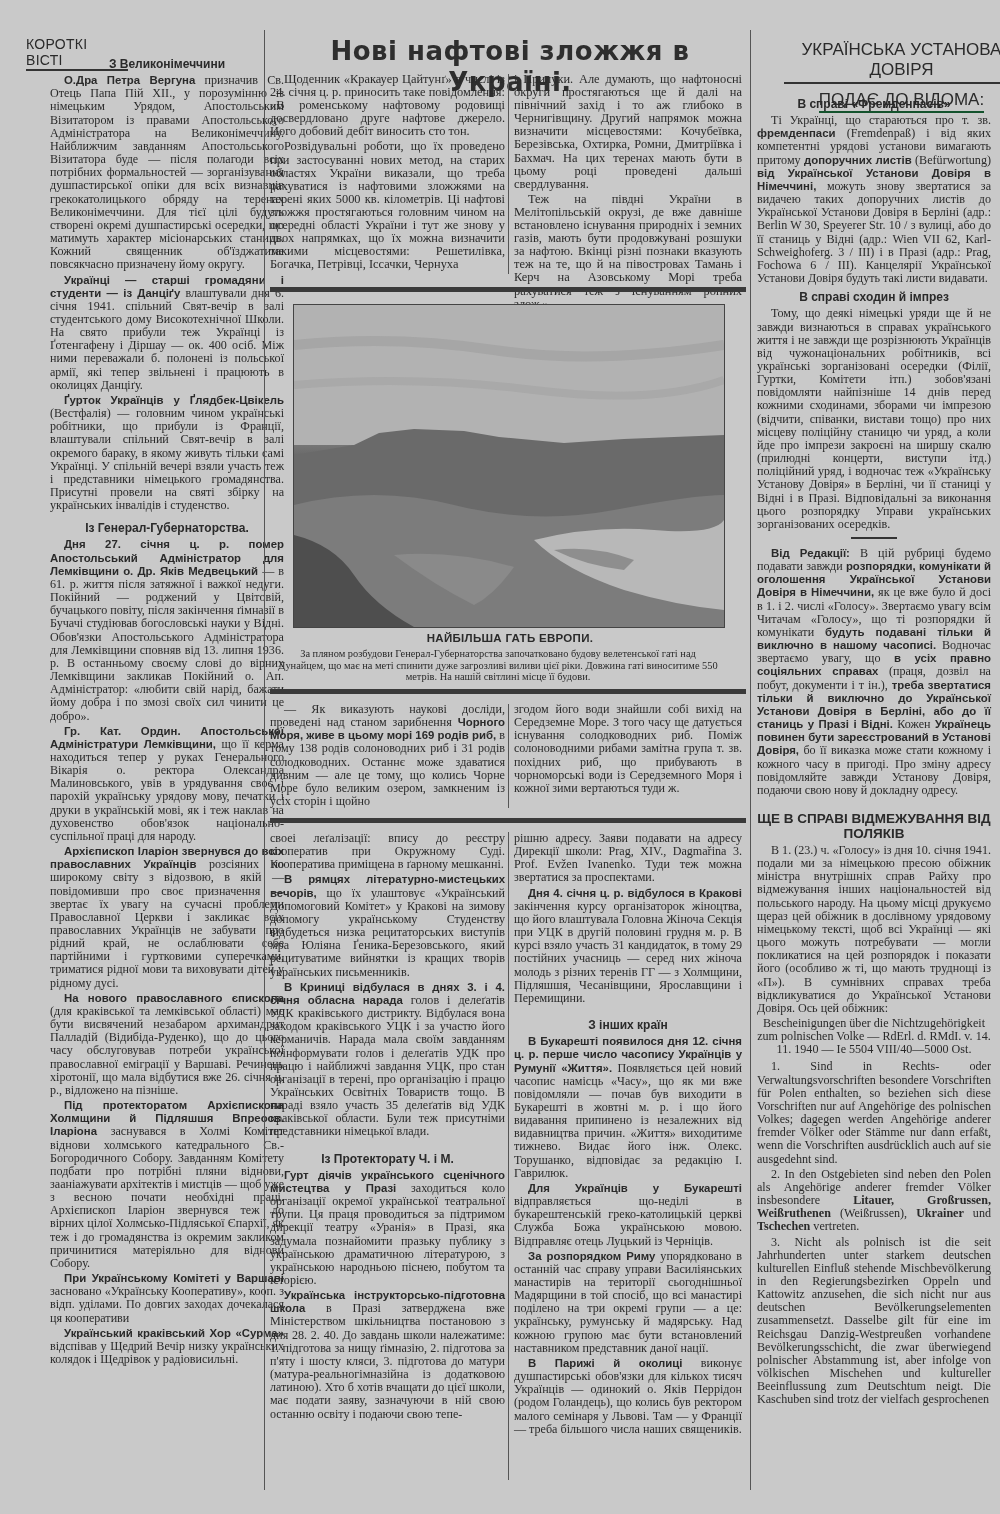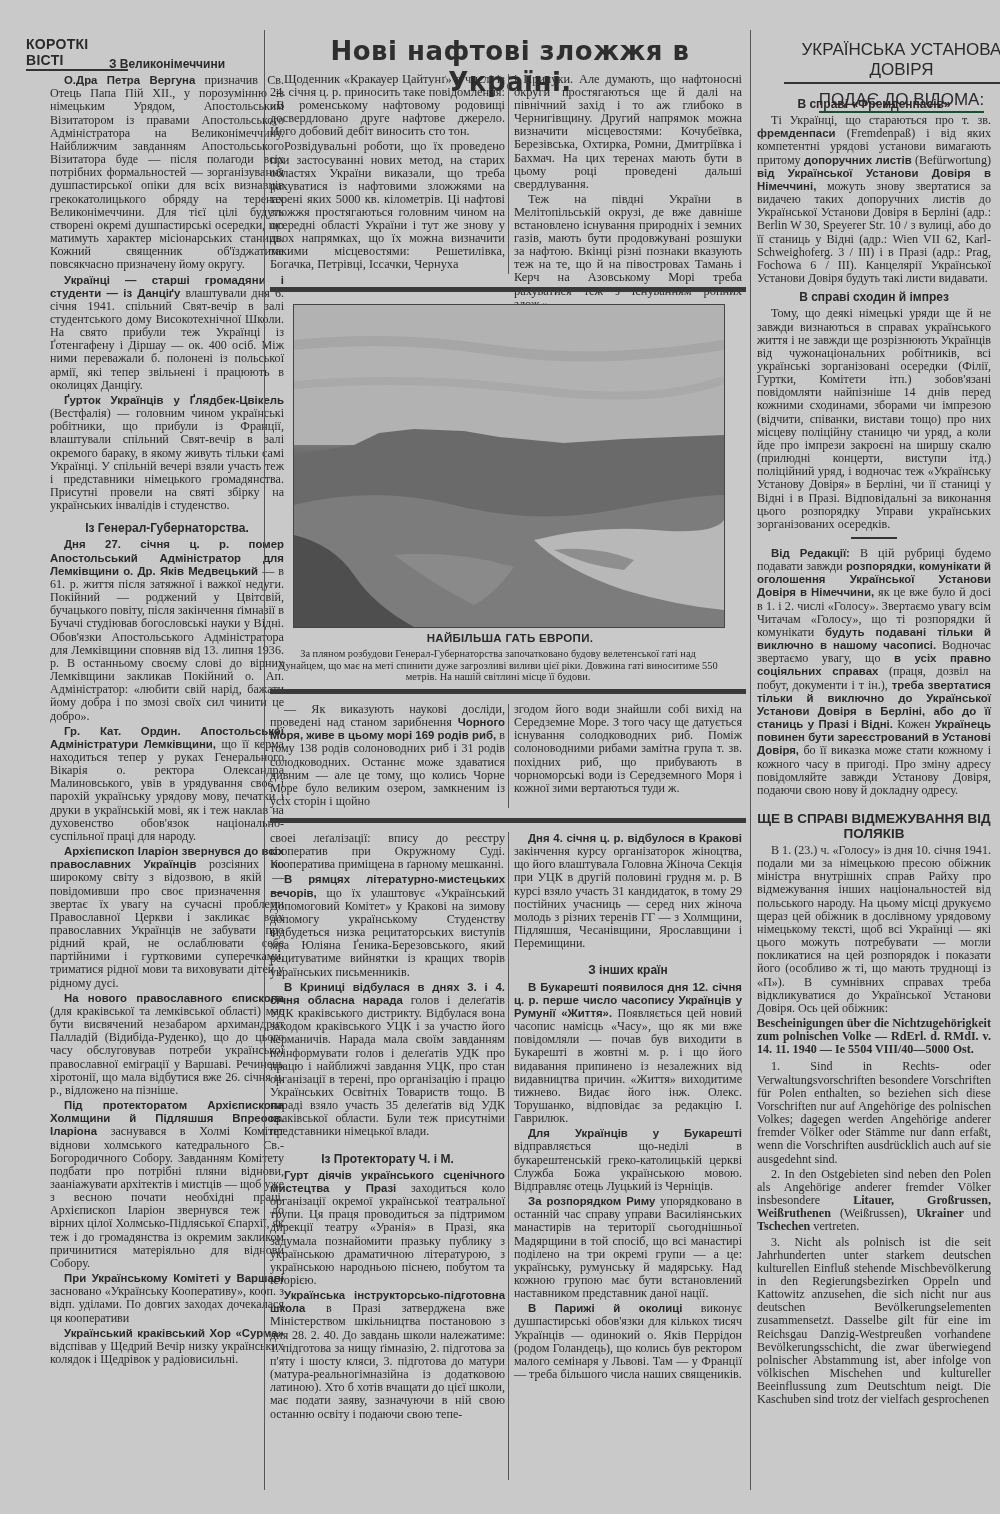--- a/index.html
+++ b/index.html
@@ -5,21 +5,21 @@
   html,body{margin:0;padding:0;}
   body{width:1000px;height:1514px;background:#c9c9c9;overflow:hidden;position:relative;
        font-family:"Liberation Serif","DejaVu Serif",serif;color:#2a2a2a;}
   .col{position:absolute;font-size:12.1px;line-height:13.15px;text-align:justify;hyphens:auto;}
   .col p{margin:0;text-indent:14px;}
   .col p + p{margin-top:2px;}
   .b{font-family:"Liberation Sans","DejaVu Sans",sans-serif;font-weight:bold;font-size:11.4px;}
   .sec{font-family:"Liberation Sans","DejaVu Sans",sans-serif;font-weight:bold;text-align:center;font-size:12px;margin:6px 0 3px 0;}
   .vrule{position:absolute;width:1px;background:#555;}
   .hbar{position:absolute;height:5px;background:#3a3a3a;}
-  #kv-title{position:absolute;left:26px;top:36px;font-family:"Liberation Sans",sans-serif;font-weight:bold;
+  #kv-title{position:absolute;left:26px;top:36px;font-family:"Liberation Sans",sans-serif;font-weight:normal;
     font-size:14px;letter-spacing:0.3px;border-bottom:2px solid #333;padding-bottom:1px;width:102px;}
   #main-headline{position:absolute;left:290px;top:36px;width:440px;text-align:center;
     font-family:"DejaVu Sans","Liberation Sans",sans-serif;font-weight:bold;font-size:26px;letter-spacing:0.5px;color:#2e2e2e;transform:scaleY(1.05);}
   #udv-title{position:absolute;left:784px;top:40px;width:235px;text-align:center;font-family:"Liberation Sans",sans-serif;font-weight:normal;font-size:17px;}
   #udv-title .l1{border-bottom:2px solid #333;padding-bottom:2px;display:block;}
   #udv-title .l2{display:inline-block;border-bottom:2px solid #14532d;margin-top:6px;padding-bottom:1px;}
   .photo{position:absolute;left:293px;top:304px;width:430px;height:322px;border:1px solid #444;
     background:linear-gradient(180deg,#b8b8b8 0%,#a9a9a9 30%,#8a8a8a 38%,#5e5e5e 50%,#6a6a6a 62%,#7b7b7b 72%,#a8a8a8 78%,#9b9b9b 88%,#6c6c6c 100%);overflow:hidden;}
   .caption-title{position:absolute;left:270px;top:632px;width:480px;text-align:center;font-family:"Liberation Sans",sans-serif;font-weight:bold;font-size:11.5px;letter-spacing:0.3px;}
   .caption-text{position:absolute;left:278px;top:648px;width:440px;text-align:center;font-size:10.4px;line-height:11.5px;}
@@ -92,20 +92,21 @@
 <div class="col" style="left:270px;top:832px;width:235px;">
   <p style="text-indent:0;"><span>своеі леґалізації: вписy до реєстру кооператив при Окружному Суді. Кооператива приміщена в ґарному мешканні.</span></p>
   <p><span class="b">В рямцях літературно-мистецьких вечорів,</span><span> що їх улаштовує «Український Допомоговий Комітет» у Кракові на зимову допомогу українському Студенству відбудеться низка рецитаторських виступів мра Юліяна Ґеника-Березовського, який рецитуватиме вийнятки із кращих творів українських письменників.</span></p>
   <p><span class="b">В Криниці відбулася в днях 3. і 4. січня обласна нарада</span><span> голов і делеґатів УДК краківського дистрикту. Відбулася вона заходом краківського УЦК і за участю його керманичів. Нарада мала своїм завданням поінформувати голов і делеґатів УДК про працю і найближчі завдання УЦК, про стан організації в терені, про організацію і працю Українських Освітніх Товариств тощо. В нараді взяло участь 35 делеґатів від УДК краківської области. Були теж присутніми представники німецької влади.</span></p>
   <div class="sec" style="margin-top:14px;">Із Протекторату Ч. і М.</div>
   <p><span class="b">Гурт діячів українського сценічного мистецтва у Празі</span><span> заходиться коло організації окремої української театральної трупи. Ця праця проводиться за підтримом дирекції театру «Уранія» в Празі, яка задумала познайомити празьку публику з українською драматичною літературою, з українською народньою піснею, побутом та історією.</span></p>
   <p><span class="b">Українська інструкторсько-підготовна школа</span><span> в Празі затверджена вже Міністерством шкільництва постановою з дня 28. 2. 40. До завдань школи належатиме: 1. підготова за нищу ґімназію, 2. підготова за п'яту і шосту кляси, 3. підготова до матури (матура-реальногімназійна із додатковою латиною). Хто б хотів вчащати до цієї школи, має подати заяву, зазначуючи в ній свою останню освіту і подаючи свою тепе-</span></p>
 </div>
 <div class="vrule" style="left:508px;top:832px;height:648px;"></div>
 <div class="col" style="left:514px;top:832px;width:228px;">
+  <p style="text-indent:0;"><span>рішню адресу. Заяви подавати на адресу Дирекції школи: Prag, XIV., Dagmařina 3. Prof. Evžen Ivanenko. Туди теж можна звертатися за проспектами.</span></p>
   <p><span class="b">Дня 4. січня ц. р. відбулося в Кракові</span><span> закінчення курсу організаторок жіноцтва, що його влаштувала Головна Жіноча Секція при УЦК в другій половині грудня м. р. В курсі взяло участь 31 кандидаток, в тому 29 постійних учасниць — серед них жіноча молодь з різних теренів ГГ — з Холмщини, Підляшшя, Чесанівщини, Ярославщини і Перемищини.</span></p>
   <div class="sec" style="margin-top:14px;">З інших країн</div>
   <p><span class="b">В Букарешті появилося дня 12. січня ц. р. перше число часопису Українців у Румунії «Життя».</span><span> Появляється цей новий часопис намісць «Часу», що як ми вже повідомляли — почав був виходити в Букарешті в жовтні м. р. і що його видавання припинено із незалежних від видавництва причин. «Життя» виходитиме тижнево. Видає його інж. Олекс. Торушанко, відповідає за редакцію І. Гаврилюк.</span></p>
   <p><span class="b">Для Українців у Букарешті</span><span> відправляється що-неділі в букарештенській греко-католицькій церкві Служба Божа українською мовою. Відправляє отець Луцький із Черніців.</span></p>
   <p><span class="b">За розпорядком Риму</span><span> упорядковано в останній час справу управи Василіянських манастирів на території сьогоднішньої Мадярщини в той спосіб, що всі манастирі поділено на три окремі групи — а це: українську, румунську й мадярську. Над кожною групою має бути встановлений наставником представник даної нації.</span></p>
   <p><span class="b">В Парижі й околиці</span><span> виконує душпастирські обов'язки для кількох тисяч Українців — одинокий о. Яків Перрідон (родом Голандець), що колись був ректором малого семінаря у Львові. Там — у Франції — треба більшого числа наших священиків.</span></p>
 </div>
 
 <div class="vrule" style="left:750px;top:30px;height:1460px;"></div>
 
@@ -120,17 +121,17 @@
     <span>Ті Українці, що стараються про т. зв. </span><span class="b">фремденпаси</span><span> (Fremdenpaß) і від яких компетентні урядові установи вимагають притому </span><span class="b">допоручних листів</span><span> (Befürwortung) </span><span class="b">від Української Установи Довіря в Німеччині,</span><span> можуть знову звертатися за видачею таких допоручних листів до Української Установи Довіря в Берліні (адр.: Berlin W 30, Speyerer Str. 10 / з вулиці, або до її станиць у Відні (адр.: Wien VII 62, Karl-Schweighoferg. 3 / III) і в Празі (адр.: Prag, Fochowa 6 / III). Канцелярії Української Установи Довіря будуть такі листи видавати.</span>
   </p>
   <div class="sec" style="margin-top:6px;">В справі сходин й імпрез</div>
   <p>Тому, що деякі німецькі уряди ще й не завжди визнаються в справах українського життя і не завжди ще розрізнюють Українців від чужонаціональних робітників, всі українські зорганізовані осередки (Філії, Гуртки, Комітети ітп.) зобов'язані повідомляти найпізніше 14 днів перед кожними сходинами, зборами чи імпрезою (відчити, співанки, вистави тощо) про них місцеву поліційну станицю чи уряд, а коли йде про імпрези закроєні на ширшу скалю (прилюдні концерти, виступи ітд.) поліційний уряд, і водночас теж «Українську Установу Довіря» в Берліні, чи її станиці у Відні і в Празі. Відповідальні за виконання цього розпорядку Управи українських зорганізованих осередків.</p>
   <div class="small-rule" style="position:relative;width:46px;margin:6px auto 8px auto;"></div>
   <p>
     <span class="b">Від Редакції:</span><span> В цій рубриці будемо подавати завжди </span><span class="b">розпорядки, комунікати й оголошення Української Установи Довіря в Німеччини,</span><span> як це вже було й досі в 1. і 2. числі «Голосу». Звертаємо увагу всім Читачам «Голосу», що ті розпорядки й комунікати </span><span class="b">будуть подавані тільки й виключно в нашому часописі.</span><span> Водночас звертаємо увагу, що </span><span class="b">в усіх правно соціяльних справах</span><span> (праця, дозвіл на побут, документи і т ін.), </span><span class="b">треба звертатися тільки й виключно до Української Установи Довіря в Берліні, або до її станиць у Празі і Відні.</span><span> Кожен </span><span class="b">Українець повинен бути зареєстрований в Установі Довіря,</span><span> бо її виказка може стати кожному і кожного часу в пригоді. Про зміну адресу повідомляйте завжди Установу Довіря, подаючи свою нову й докладну одресу.</span>
   </p>
   <div class="sec" style="font-size:13.5px;line-height:15px;margin-top:14px;">ЩЕ В СПРАВІ ВІДМЕЖУВАННЯ ВІД ПОЛЯКІВ</div>
   <p>В 1. (23.) ч. «Голосу» із дня 10. січня 1941. подали ми за німецькою пресою обіжник міністра внутрішніх справ Райху про відмежування інших національностей від польського народу. На цьому місці друкуємо щераз цей обіжник в дослівному урядовому німецькому тексті, щоб всі Українці — які цього можуть потребувати — могли покликатися на цей розпорядок і показати його (особливо ж ті, що мають труднощі із «П»). В сумнівних справах треба відкликуватися до Української Установи Довіря. Ось цей обіжник:</p>
-  <div style="font-weight:bold;margin:2px 0 4px 0;">Bescheinigungen über die Nichtzugehörigkeit zum polnischen Volke — RdErl. d. RMdI. v. 14. 11. 1940 — Ie 5504 VIII/40—5000 Ost.</div>
+  <div style="font-weight:normal;text-align:center;margin:2px 0 4px 0;">Bescheinigungen über die Nichtzugehörigkeit zum polnischen Volke — RdErl. d. RMdI. v. 14. 11. 1940 — Ie 5504 VIII/40—5000 Ost.</div>
   <p>1. Sind in Rechts- oder Verwaltungsvorschriften besondere Vorschriften für Polen enthalten, so beziehen sich diese Vorschriften nur auf Angehörige des polnischen Volkes; dagegen werden Angehörige anderer fremder Völker oder Stämme nur dann erfaßt, wenn die Vorschriften ausdrücklich auch auf sie ausgedehnt sind.</p>
   <p><span>2. In den Ostgebieten sind neben den Polen als Angehörige anderer fremder Völker insbesondere </span><b>Litauer, Großrussen, Weißruthenen</b><span> (Weißrussen), </span><b>Ukrainer</b><span> und </span><b>Tschechen</b><span> vertreten.</span></p>
   <p>3. Nicht als polnisch ist die seit Jahrhunderten unter starkem deutschen kulturellen Einfluß stehende Mischbevölkerung in den Regierungsbezirken Oppeln und Kattowitz anzusehen, die sich nicht nur aus deutschen Bevölkerungselementen zusammensetzt. Dasselbe gilt für eine im Reichsgau Danzig-Westpreußen vorhandene Bevölkerungsschicht, die zwar überwiegend polnischer Abstammung ist, aber infolge von völkischen Mischehen und kultureller Beeinflussung zum Deutschtum neigt. Die Kaschuben sind trotz der vielfach gesprochenen</p>
 </div>
 
 </body></html>

